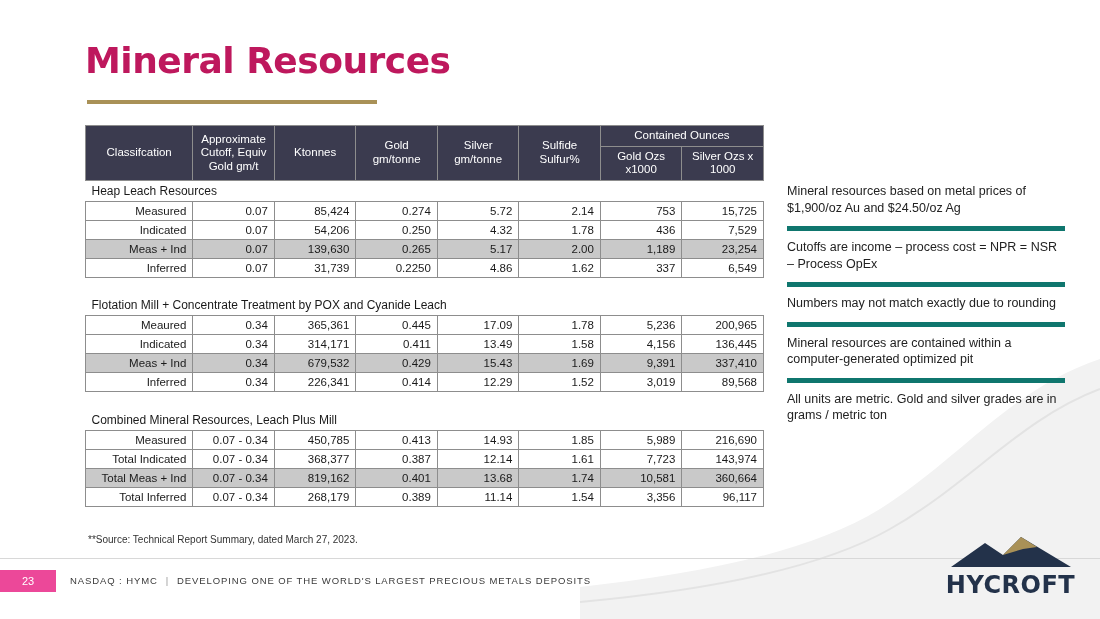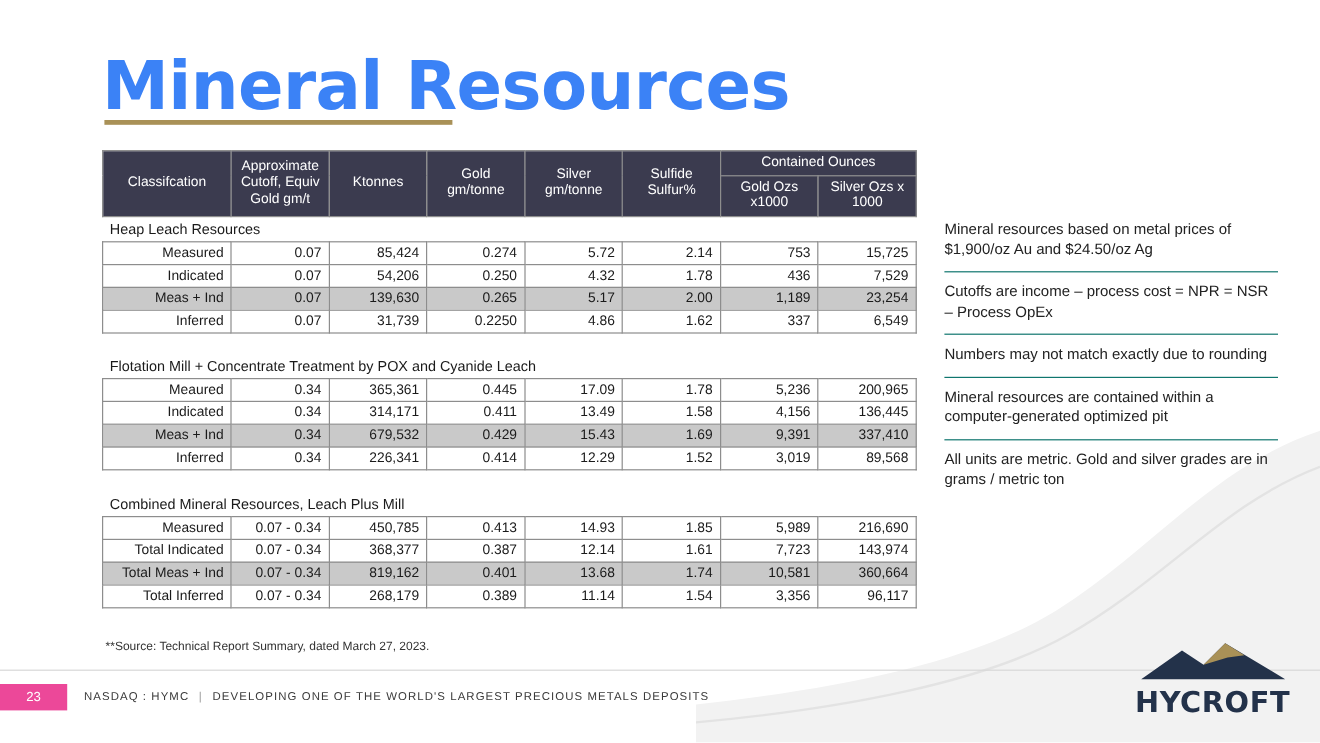--- a/index.html
+++ b/index.html
@@ -23,24 +23,24 @@
     bottom: 0;
     width: 520px;
     height: 300px;
     pointer-events: none;
   }
 
   .title {
     position: absolute;
     left: 85px;
     top: 40px;
-    font-size: 56px;
+    font-size: 36px;
     font-weight: bold;
     letter-spacing: -0.5px;
-    color: #3b82f6;
+    color: #be185d;
     font-family: "DejaVu Sans", sans-serif;
   }
   .title-rule {
     position: absolute;
     left: 87px;
     top: 100px;
     width: 290px;
     height: 4px;
     background: #a99157;
   }
@@ -118,21 +118,21 @@
     position: absolute;
     left: 787px;
     top: 175px;
     width: 278px;
   }
   .note {
     font-size: 12.5px;
     color: #222;
     line-height: 1.32;
     padding: 8px 0 10px 0;
-    border-bottom: 1px solid #0f766e;
+    border-bottom: 5px solid #0f766e;
   }
   .note:last-child { border-bottom: none; }
 
   
   .footer-rule {
     position: absolute;
     left: 0;
     top: 558px;
     width: 1100px;
     height: 1px;

